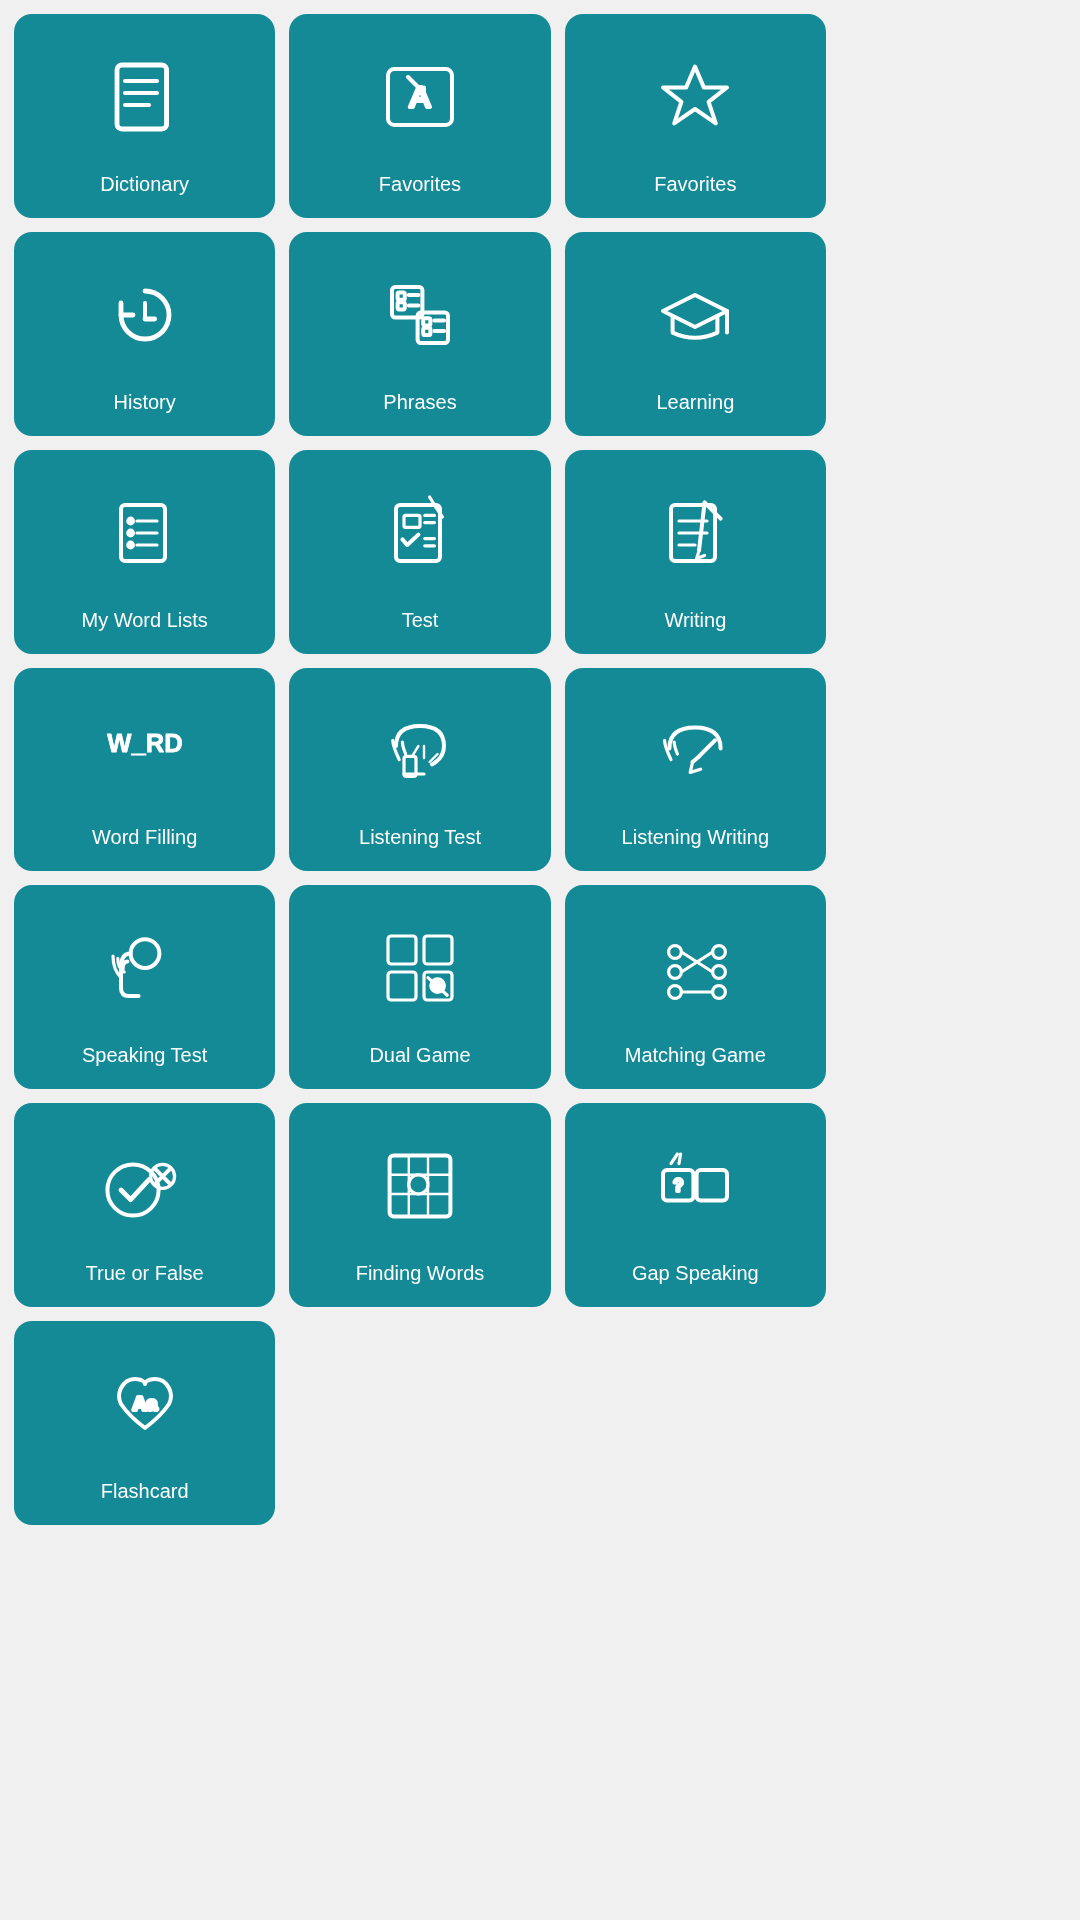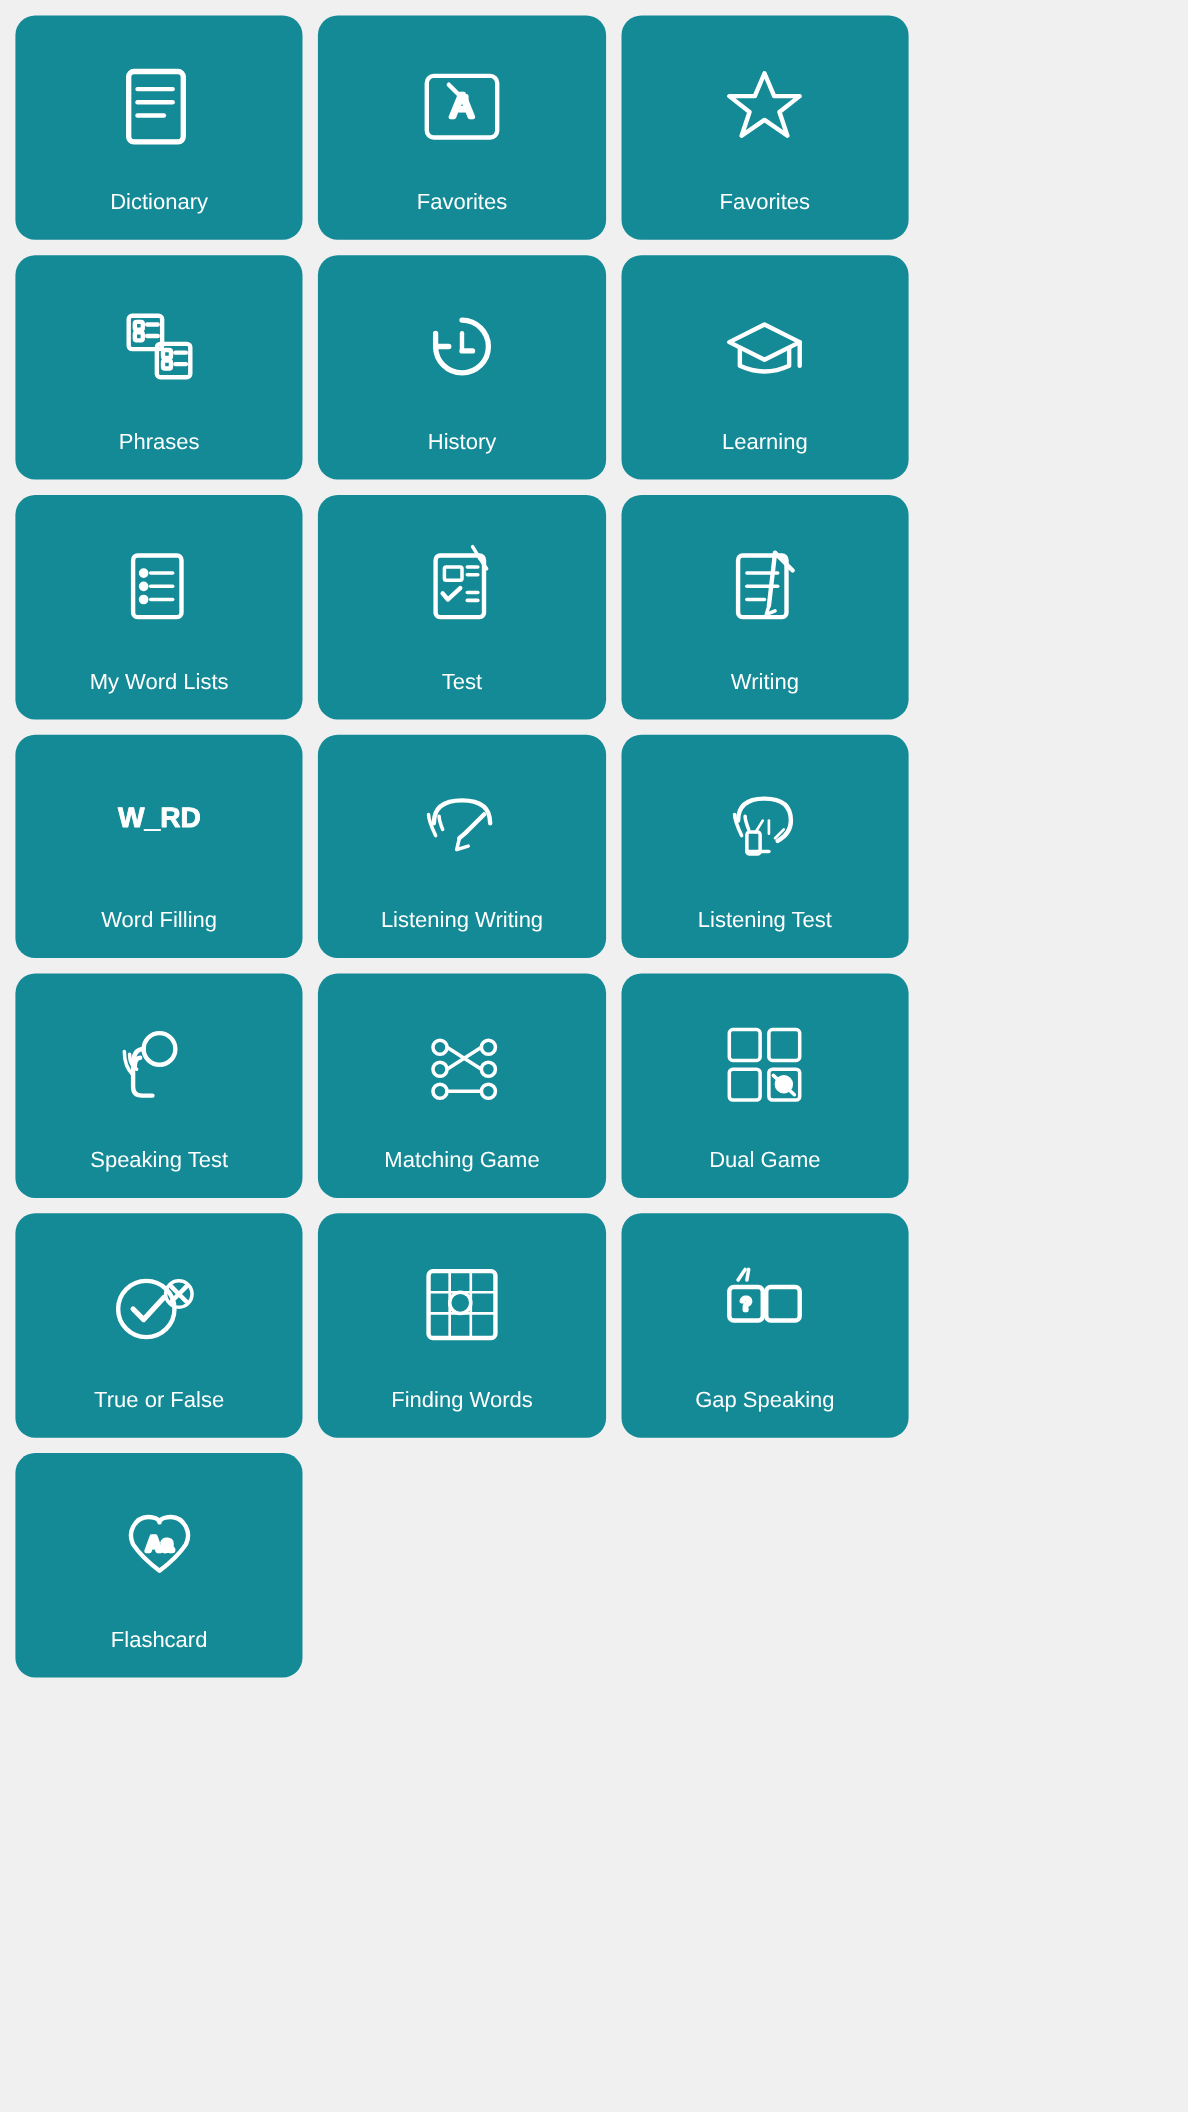--- a/index.html
+++ b/index.html
@@ -83,48 +83,48 @@
       <div class="tile-icon">
         <svg viewBox="0 0 100 100">
           <polygon points="50,12 61,38 90,38 67,56 76,83 50,65 24,83 33,56 10,38 39,38" stroke-width="5"></polygon>
         </svg>
       </div>
       <div class="tile-label">Favorites</div>
     </div>
     <div class="tile">
       <div class="tile-icon">
         <svg viewBox="0 0 100 100">
+          <path d="M50 20 A30 30 0 1 1 20 50" stroke-width="6"></path>
+          <polyline points="20,35 20,50 35,50" stroke-width="6"></polyline>
+          <line x1="50" y1="35" x2="50" y2="55"></line>
+          <line x1="50" y1="55" x2="62" y2="55" stroke-width="6"></line>
+        </svg>
+      </div>
+      <div class="tile-label">History</div>
+    </div>
+    <div class="tile">
+      <div class="tile-icon">
+        <svg viewBox="0 0 100 100">
           <rect x="15" y="15" width="38" height="38" rx="4" stroke-width="5"></rect>
           <rect x="22" y="22" width="9" height="9" rx="2"></rect>
           <rect x="22" y="34" width="9" height="9" rx="2"></rect>
           <line x1="36" y1="25" x2="48" y2="25"></line>
           <line x1="36" y1="38" x2="48" y2="38"></line>
           <rect x="47" y="47" width="38" height="38" rx="4" stroke-width="5"></rect>
           <rect x="54" y="54" width="9" height="9" rx="2"></rect>
           <rect x="54" y="66" width="9" height="9" rx="2"></rect>
           <line x1="68" y1="57" x2="80" y2="57"></line>
           <line x1="68" y1="70" x2="80" y2="70"></line>
         </svg>
       </div>
       <div class="tile-label">Phrases</div>
     </div>
     <div class="tile">
       <div class="tile-icon">
         <svg viewBox="0 0 100 100">
-          <path d="M50 20 A30 30 0 1 1 20 50" stroke-width="6"></path>
-          <polyline points="20,35 20,50 35,50" stroke-width="6"></polyline>
-          <line x1="50" y1="35" x2="50" y2="55"></line>
-          <line x1="50" y1="55" x2="62" y2="55" stroke-width="6"></line>
-        </svg>
-      </div>
-      <div class="tile-label">History</div>
-    </div>
-    <div class="tile">
-      <div class="tile-icon">
-        <svg viewBox="0 0 100 100">
           <path d="M50 25 L90 45 L50 65 L10 45 Z" stroke-width="5"></path>
           <path d="M78 52 L78 72 Q50 85 22 72 L22 52" stroke-width="5"></path>
           <line x1="90" y1="45" x2="90" y2="72" stroke-width="5"></line>
         </svg>
       </div>
       <div class="tile-label">Learning</div>
     </div>
     <div class="tile">
       <div class="tile-icon">
         <svg viewBox="0 0 100 100">
@@ -176,89 +176,89 @@
       <div class="tile-icon">
         <svg viewBox="0 0 100 100">
           <text x="50" y="52" text-anchor="middle" font-size="32" fill="white" stroke="white" stroke-width="1" font-family="Arial" font-weight="bold">W_RD</text>
         </svg>
       </div>
       <div class="tile-label">Word Filling</div>
     </div>
     <div class="tile">
       <div class="tile-icon">
         <svg viewBox="0 0 100 100">
-          <path d="M18 48 Q18 22 50 22 Q82 22 82 48" stroke-width="5"></path>
-          <path d="M28 55 Q24 45 24 40" stroke-width="4"></path>
-          <path d="M20 62 Q12 45 12 38" stroke-width="4"></path>
-          <line x1="55" y1="58" x2="75" y2="38" stroke-width="5"></line>
-          <line x1="47" y1="65" x2="55" y2="58" stroke-width="5"></line>
-          <polyline points="47,65 44,78 57,74" stroke-width="4"></polyline>
-        </svg>
-      </div>
-      <div class="tile-label">Listening Writing</div>
-    </div>
-    <div class="tile">
-      <div class="tile-icon">
-        <svg viewBox="0 0 100 100">
           <path d="M20 45 Q20 20 50 20 Q80 20 80 45 Q80 60 65 68" stroke-width="5"></path>
           <path d="M32 55 Q28 45 28 40" stroke-width="4"></path>
           <path d="M24 62 Q16 45 16 38" stroke-width="4"></path>
           <rect x="30" y="58" width="15" height="25" rx="3" stroke-width="4"></rect>
           <line x1="40" y1="58" x2="48" y2="45" stroke-width="3"></line>
           <line x1="55" y1="60" x2="55" y2="45" stroke-width="3"></line>
           <line x1="62" y1="65" x2="72" y2="55" stroke-width="3"></line>
           <line x1="30" y1="80" x2="55" y2="80" stroke-width="4"></line>
         </svg>
       </div>
       <div class="tile-label">Listening Test</div>
     </div>
     <div class="tile">
       <div class="tile-icon">
         <svg viewBox="0 0 100 100">
+          <path d="M18 48 Q18 22 50 22 Q82 22 82 48" stroke-width="5"></path>
+          <path d="M28 55 Q24 45 24 40" stroke-width="4"></path>
+          <path d="M20 62 Q12 45 12 38" stroke-width="4"></path>
+          <line x1="55" y1="58" x2="75" y2="38" stroke-width="5"></line>
+          <line x1="47" y1="65" x2="55" y2="58" stroke-width="5"></line>
+          <polyline points="47,65 44,78 57,74" stroke-width="4"></polyline>
+        </svg>
+      </div>
+      <div class="tile-label">Listening Writing</div>
+    </div>
+    <div class="tile">
+      <div class="tile-icon">
+        <svg viewBox="0 0 100 100">
           <circle cx="50" cy="32" r="18" stroke-width="5"></circle>
           <path d="M32 32 Q20 32 20 50 L20 75 Q20 85 30 85 L42 85" stroke-width="5"></path>
           <path d="M28 42 Q22 42 22 52"></path>
           <path d="M24 55 Q16 50 16 38" stroke-width="4"></path>
           <path d="M20 62 Q10 52 10 35" stroke-width="4"></path>
         </svg>
       </div>
       <div class="tile-label">Speaking Test</div>
+    </div>
+    <div class="tile">
+      <div class="tile-icon">
+        <svg viewBox="0 0 100 100">
+          <rect x="10" y="10" width="35" height="35" rx="4" stroke-width="4"></rect>
+          <rect x="55" y="10" width="35" height="35" rx="4" stroke-width="4"></rect>
+          <rect x="10" y="55" width="35" height="35" rx="4" stroke-width="4"></rect>
+          <rect x="55" y="55" width="35" height="35" rx="4" stroke-width="4"></rect>
+          <circle cx="72" cy="72" r="8" fill="white" stroke="white"></circle>
+          <line x1="60" y1="62" x2="84" y2="84" stroke-width="4"></line>
+        </svg>
+      </div>
+      <div class="tile-label">Dual Game</div>
     </div>
     <div class="tile">
       <div class="tile-icon">
         <svg viewBox="0 0 100 100">
           <circle cx="25" cy="30" r="8" stroke-width="4"></circle>
           <circle cx="25" cy="55" r="8" stroke-width="4"></circle>
           <circle cx="25" cy="80" r="8" stroke-width="4"></circle>
           <circle cx="80" cy="30" r="8" stroke-width="4"></circle>
           <circle cx="80" cy="55" r="8" stroke-width="4"></circle>
           <circle cx="80" cy="80" r="8" stroke-width="4"></circle>
           <line x1="33" y1="30" x2="72" y2="55" stroke-width="4"></line>
           <line x1="33" y1="55" x2="72" y2="30" stroke-width="4"></line>
           <line x1="33" y1="80" x2="72" y2="80" stroke-width="4"></line>
         </svg>
       </div>
       <div class="tile-label">Matching Game</div>
     </div>
     <div class="tile">
       <div class="tile-icon">
         <svg viewBox="0 0 100 100">
-          <rect x="10" y="10" width="35" height="35" rx="4" stroke-width="4"></rect>
-          <rect x="55" y="10" width="35" height="35" rx="4" stroke-width="4"></rect>
-          <rect x="10" y="55" width="35" height="35" rx="4" stroke-width="4"></rect>
-          <rect x="55" y="55" width="35" height="35" rx="4" stroke-width="4"></rect>
-          <circle cx="72" cy="72" r="8" fill="white" stroke="white"></circle>
-          <line x1="60" y1="62" x2="84" y2="84" stroke-width="4"></line>
-        </svg>
-      </div>
-      <div class="tile-label">Dual Game</div>
-    </div>
-    <div class="tile">
-      <div class="tile-icon">
-        <svg viewBox="0 0 100 100">
           <circle cx="35" cy="55" r="32" stroke-width="5"></circle>
           <polyline points="20,55 32,67 55,42" stroke-width="6"></polyline>
           <circle cx="72" cy="38" r="15" stroke-width="4"></circle>
           <line x1="63" y1="29" x2="81" y2="47" stroke-width="5"></line>
           <line x1="81" y1="29" x2="63" y2="47" stroke-width="5"></line>
         </svg>
       </div>
       <div class="tile-label">True or False</div>
     </div>
     <div class="tile">

